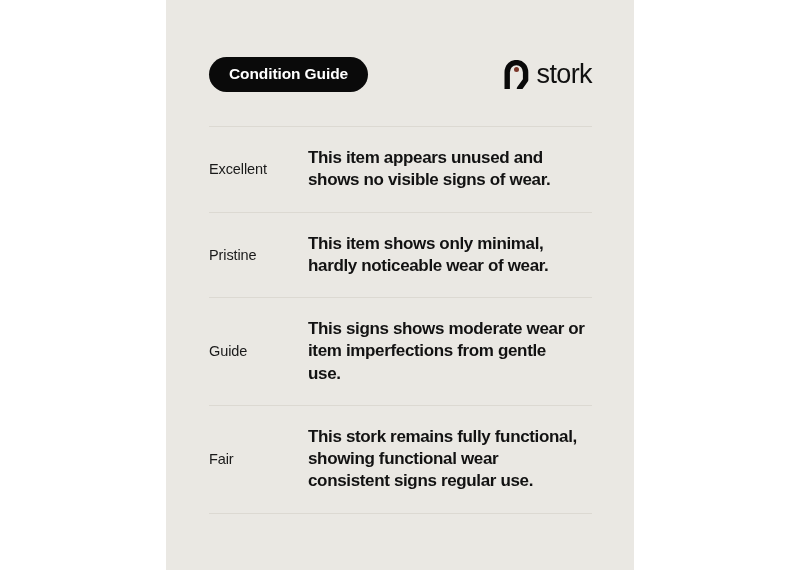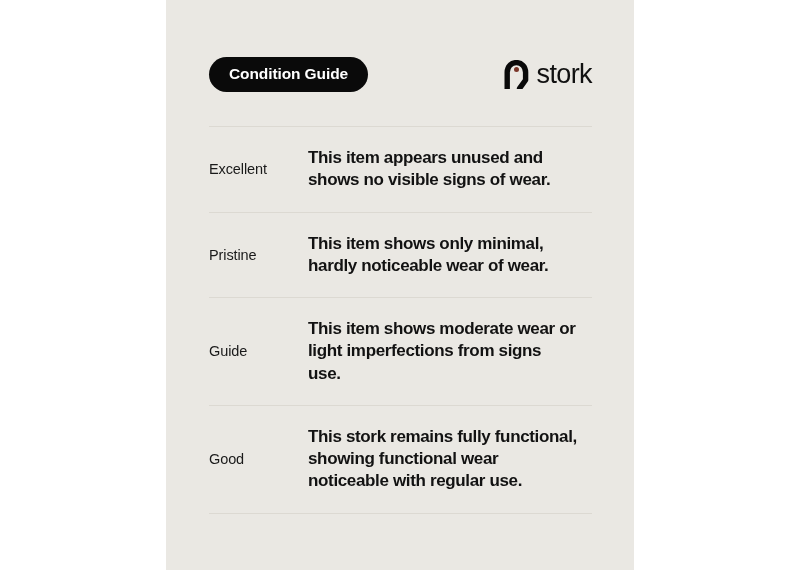--- a/index.html
+++ b/index.html
@@ -146,32 +146,32 @@
           <td class="cell-label">Pristine</td>
           <td class="cell-desc">
             <span class="desc-line">This item shows only minimal,</span>
             <span class="desc-line">hardly noticeable wear of wear.</span>
           </td>
         </tr>
 
         <tr class="guide-row">
           <td class="cell-label">Guide</td>
           <td class="cell-desc">
-            <span class="desc-line">This item shows moderate wear or</span>
-            <span class="desc-line">light imperfections from signs</span>
+            <span class="desc-line">This signs shows moderate wear or</span>
+            <span class="desc-line">item imperfections from gentle</span>
             <span class="desc-line">use.</span>
           </td>
         </tr>
 
         <tr class="guide-row last-rule">
-          <td class="cell-label">Good</td>
+          <td class="cell-label">Fair</td>
           <td class="cell-desc">
             <span class="desc-line">This stork remains fully functional,</span>
             <span class="desc-line">showing functional wear</span>
-            <span class="desc-line">noticeable with regular use.</span>
+            <span class="desc-line">consistent signs regular use.</span>
           </td>
         </tr>
 
       </tbody>
     </table>
 
   </div>
 </div>
 
 </body></html>

